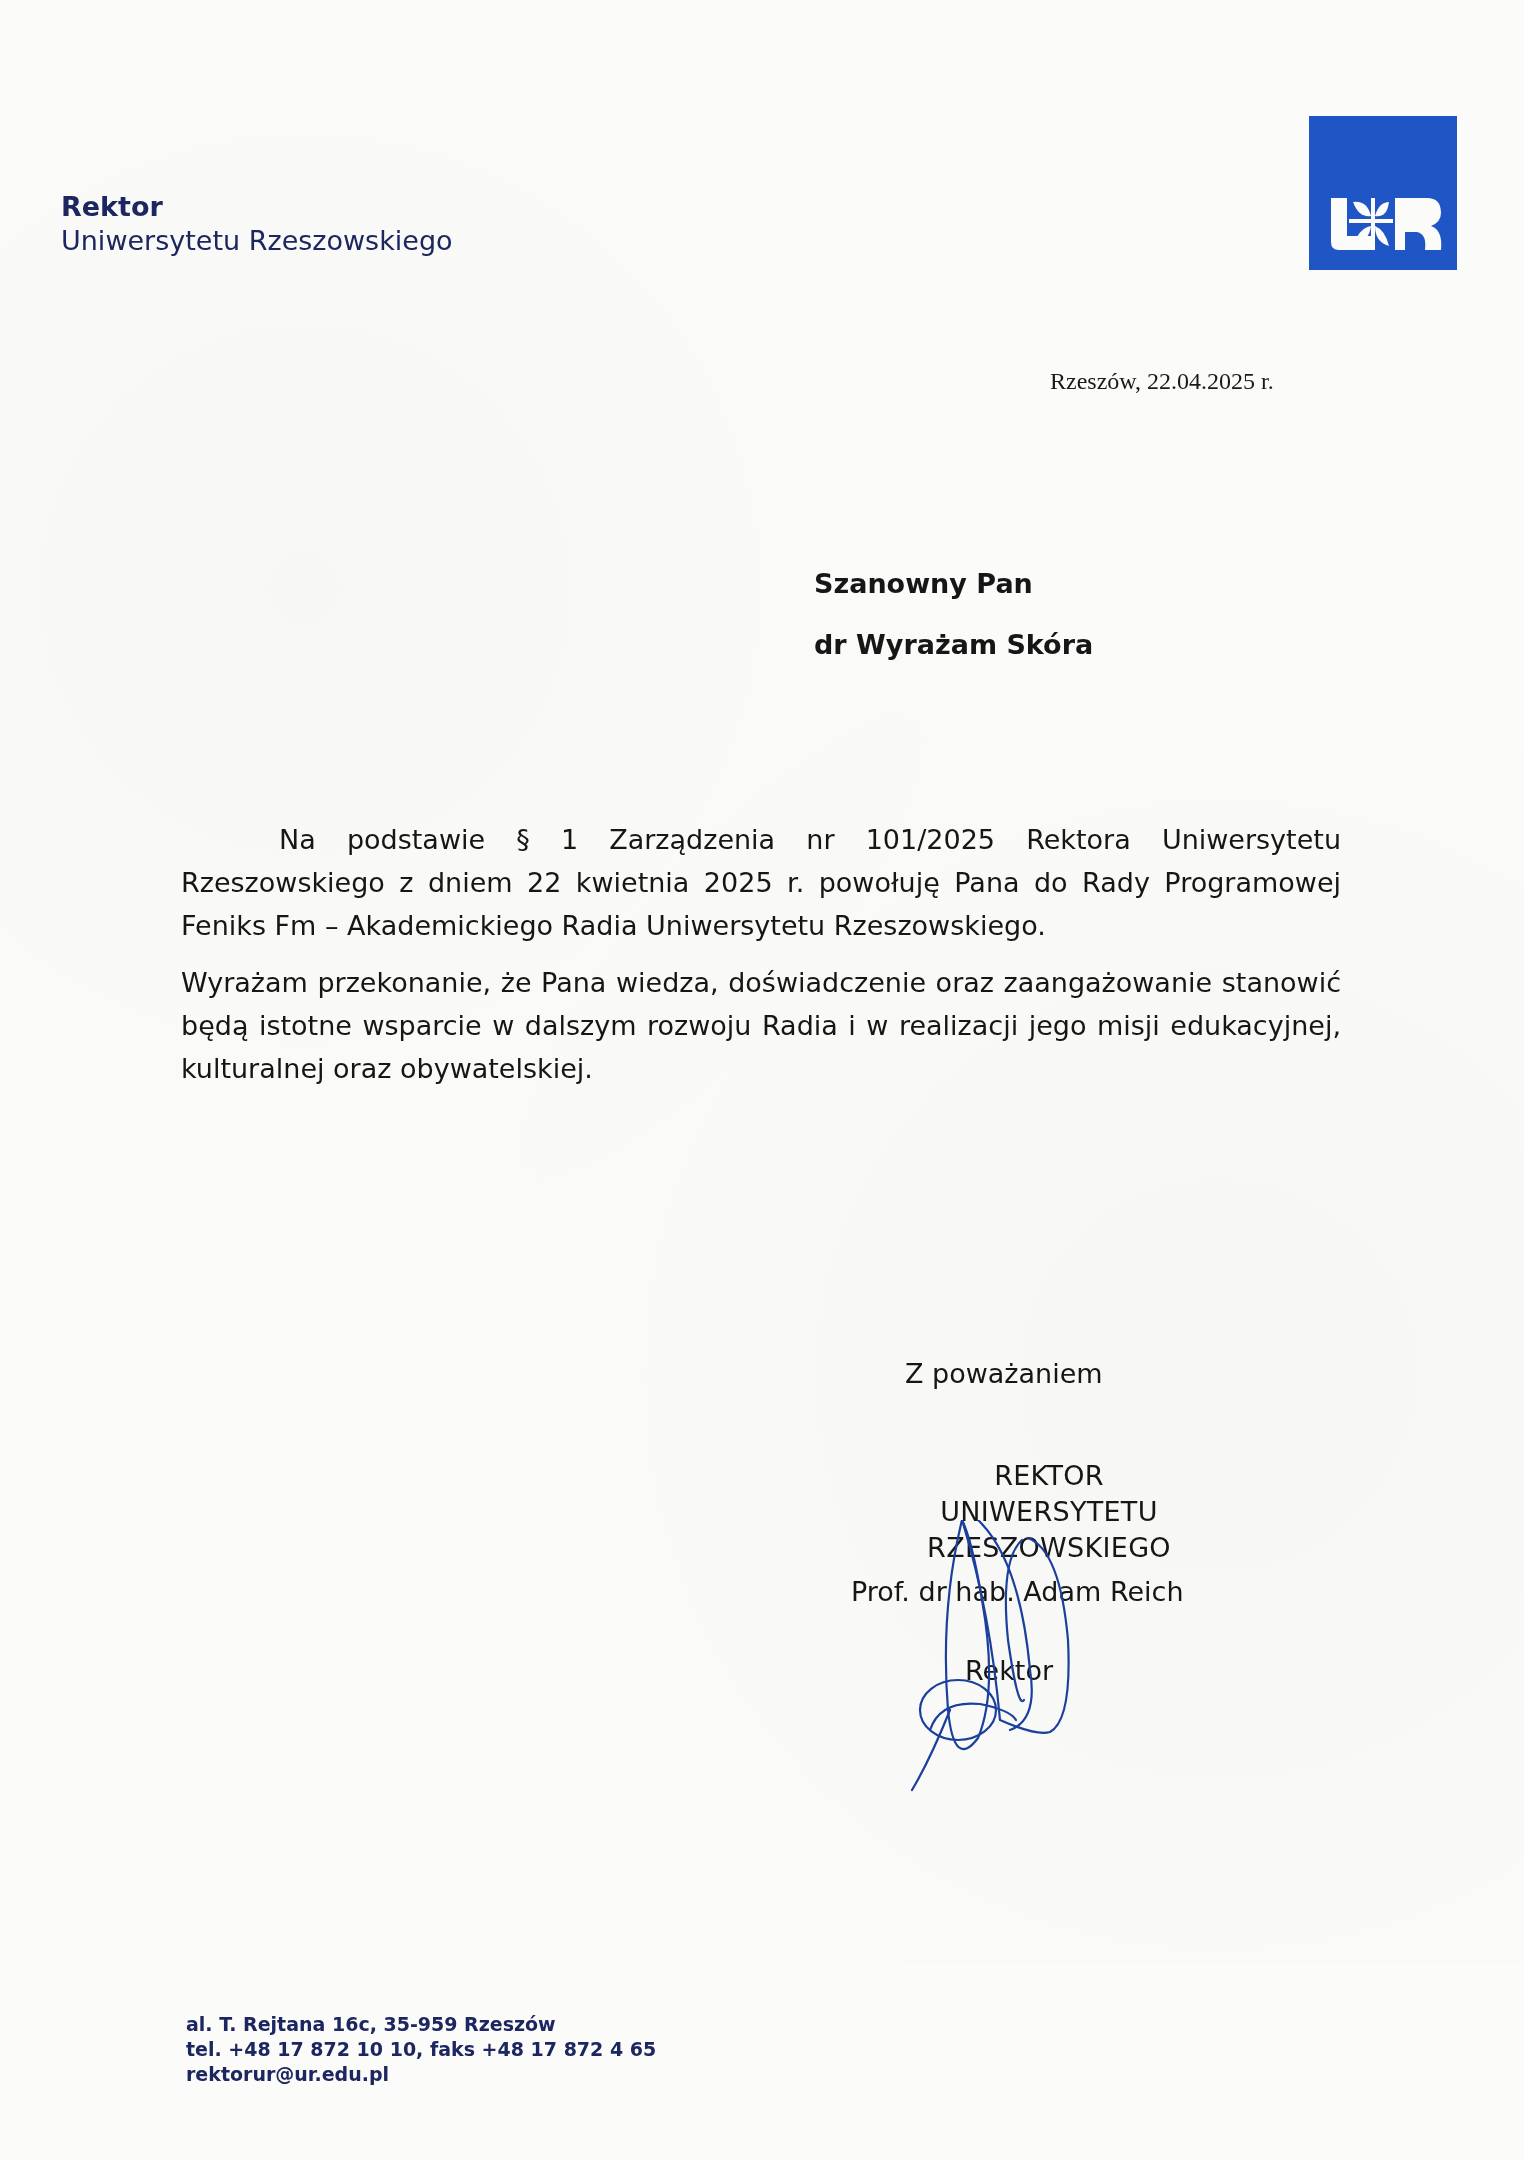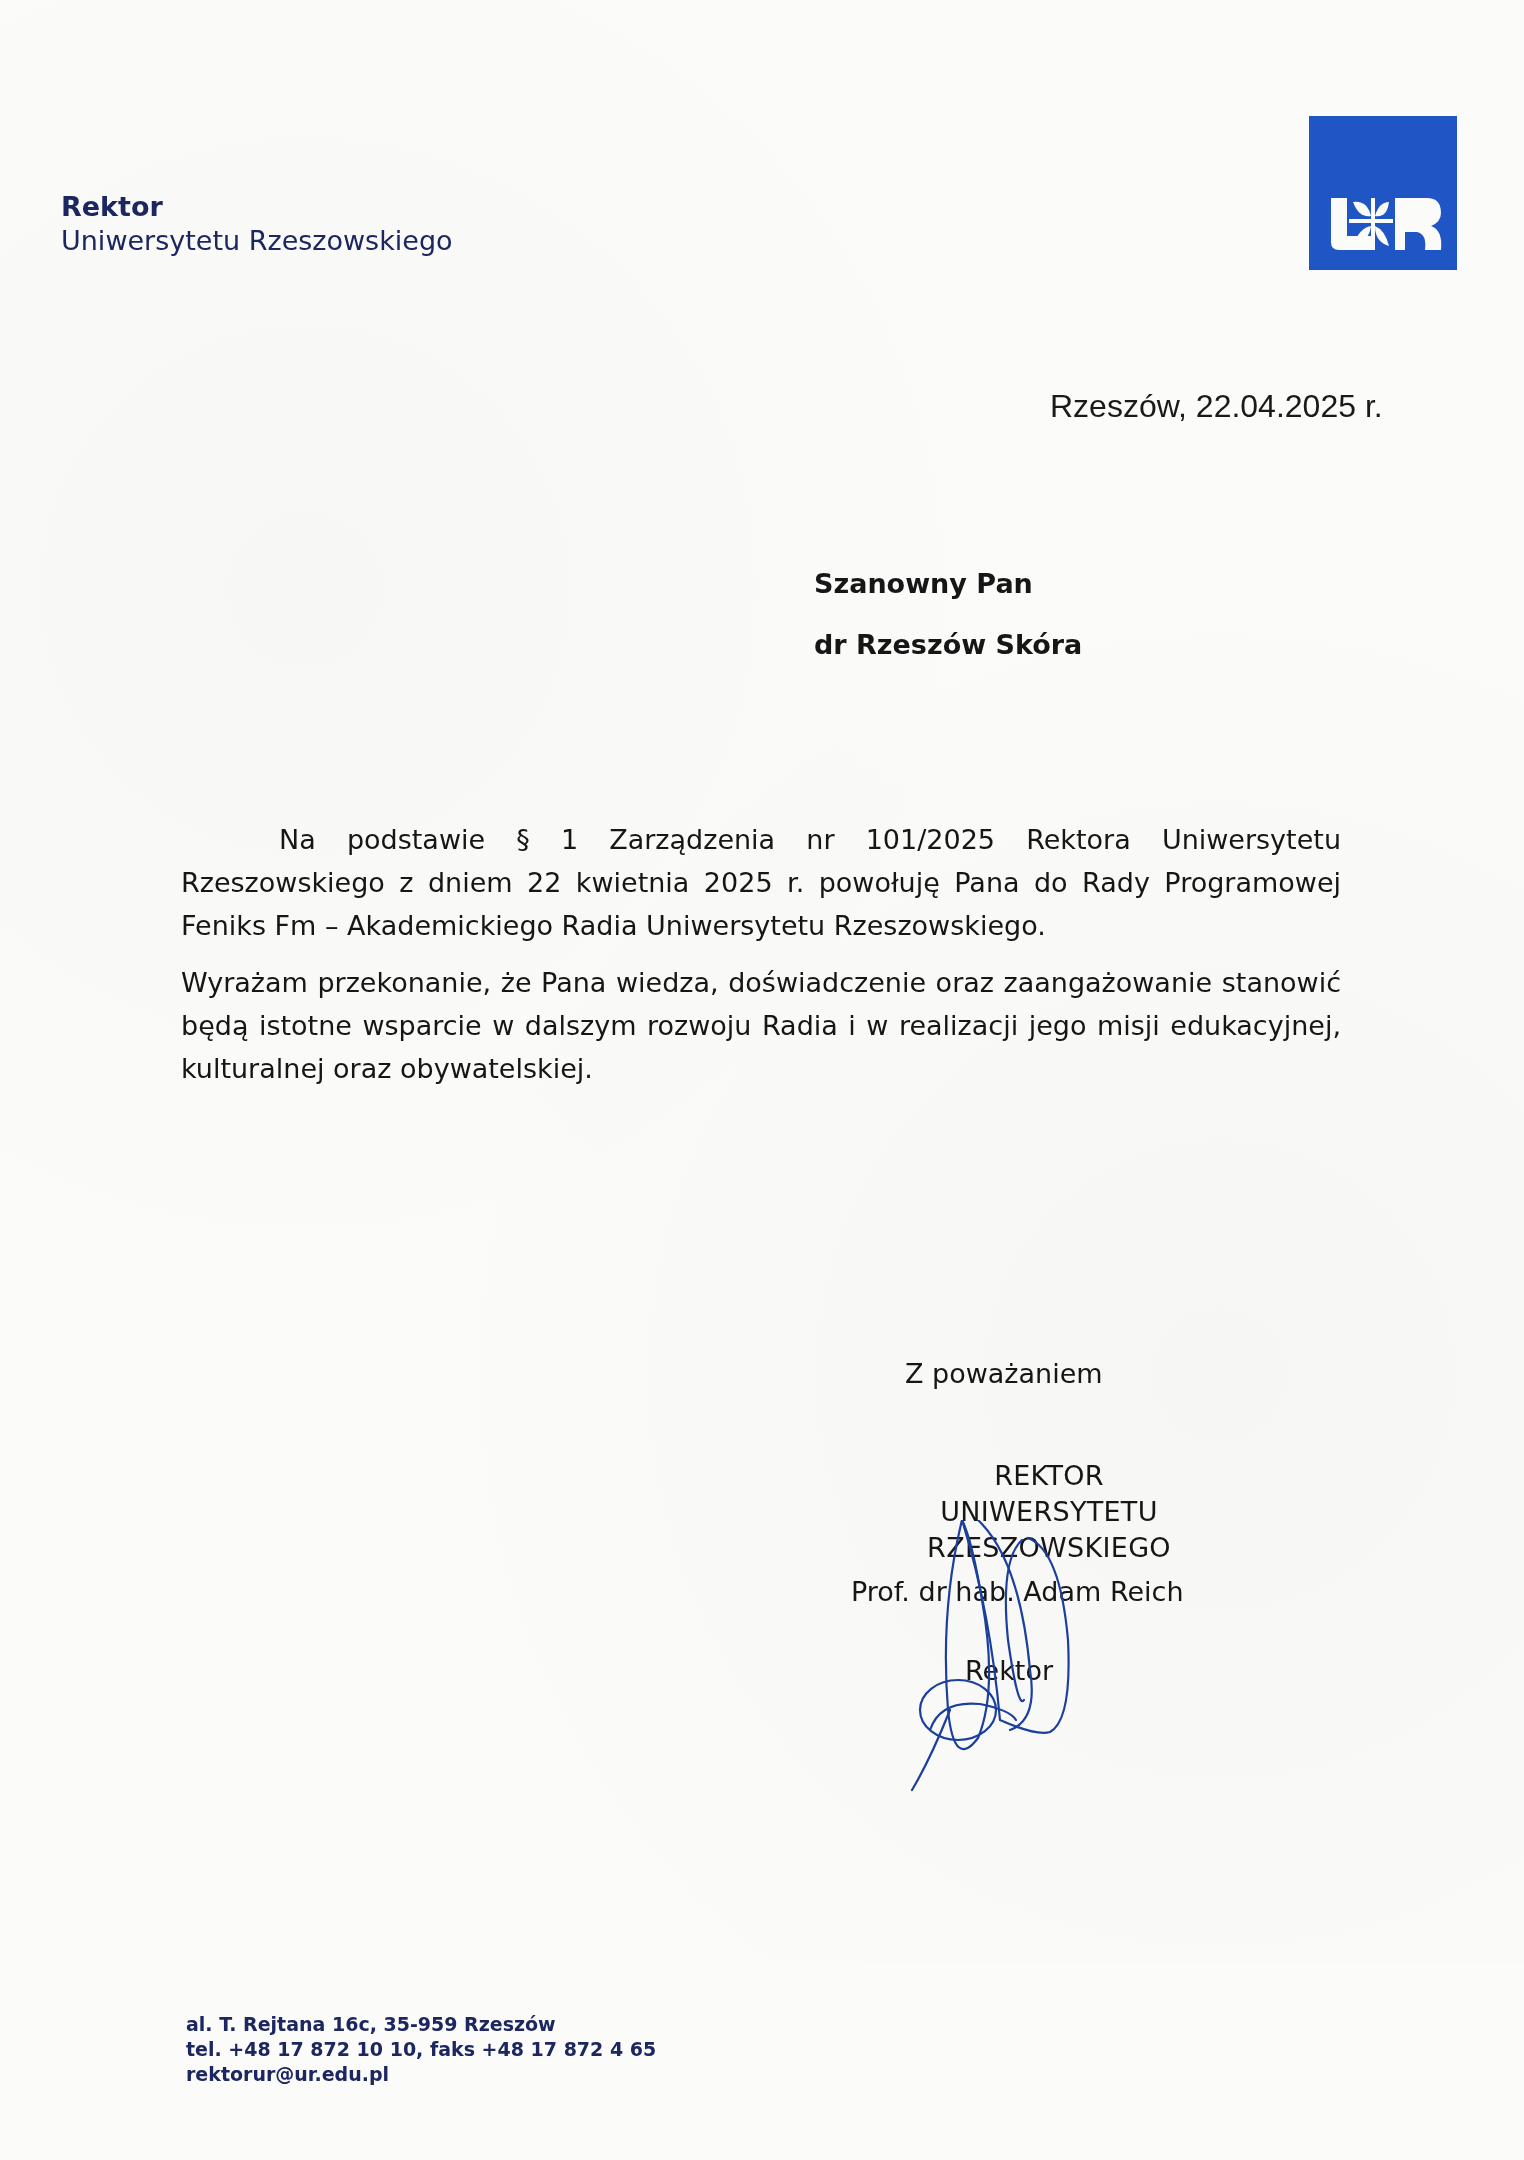--- a/index.html
+++ b/index.html
@@ -47,23 +47,23 @@
       left: 1309px;
       top: 116px;
       width: 148px;
       height: 154px;
       background: #1f55c5;
     }
     .logo svg { position: absolute; left: 0; top: 0; }
     .date {
       position: absolute;
       left: 1050px;
-      top: 388px;
-      font-size: 32px;
-      font-family: Liberation Sans, sans-serif;
+      top: 368px;
+      font-size: 24px;
+      font-family: Liberation Serif, serif;
       color: #1a1a1a;
     }
     .addressee {
       position: absolute;
       left: 814px;
       top: 553px;
       font-size: 27px;
       font-weight: bold;
       line-height: 61px;
       color: #161616;
@@ -156,21 +156,21 @@
       <path d="M80 130 Q76 114 66 110 Q66 126 80 130 Z" fill="#fbfbf9"></path>
       <rect x="62" y="82" width="4" height="52" fill="#fbfbf9"></rect>
       <rect x="40" y="103" width="44" height="4" fill="#fbfbf9"></rect>
     </svg>
   </div>
 
   <div class="date">Rzeszów, 22.04.2025 r.</div>
 
   <div class="addressee">
     <div>Szanowny Pan</div>
-    <div>dr Rzeszów Skóra</div>
+    <div>dr Wyrażam Skóra</div>
   </div>
 
   <div class="body-text">
     <p class="indent">Na podstawie § 1 Zarządzenia nr 101/2025 Rektora Uniwersytetu Rzeszowskiego z dniem 22 kwietnia 2025 r. powołuję Pana do Rady Programowej Feniks Fm – Akademickiego Radia Uniwersytetu Rzeszowskiego.</p>
     <p>Wyrażam przekonanie, że Pana wiedza, doświadczenie oraz zaangażowanie stanowić będą istotne wsparcie w dalszym rozwoju Radia i w realizacji jego misji edukacyjnej, kulturalnej oraz obywatelskiej.</p>
   </div>
 
   <div class="closing">Z poważaniem</div>
 
   <div class="sig-title">

